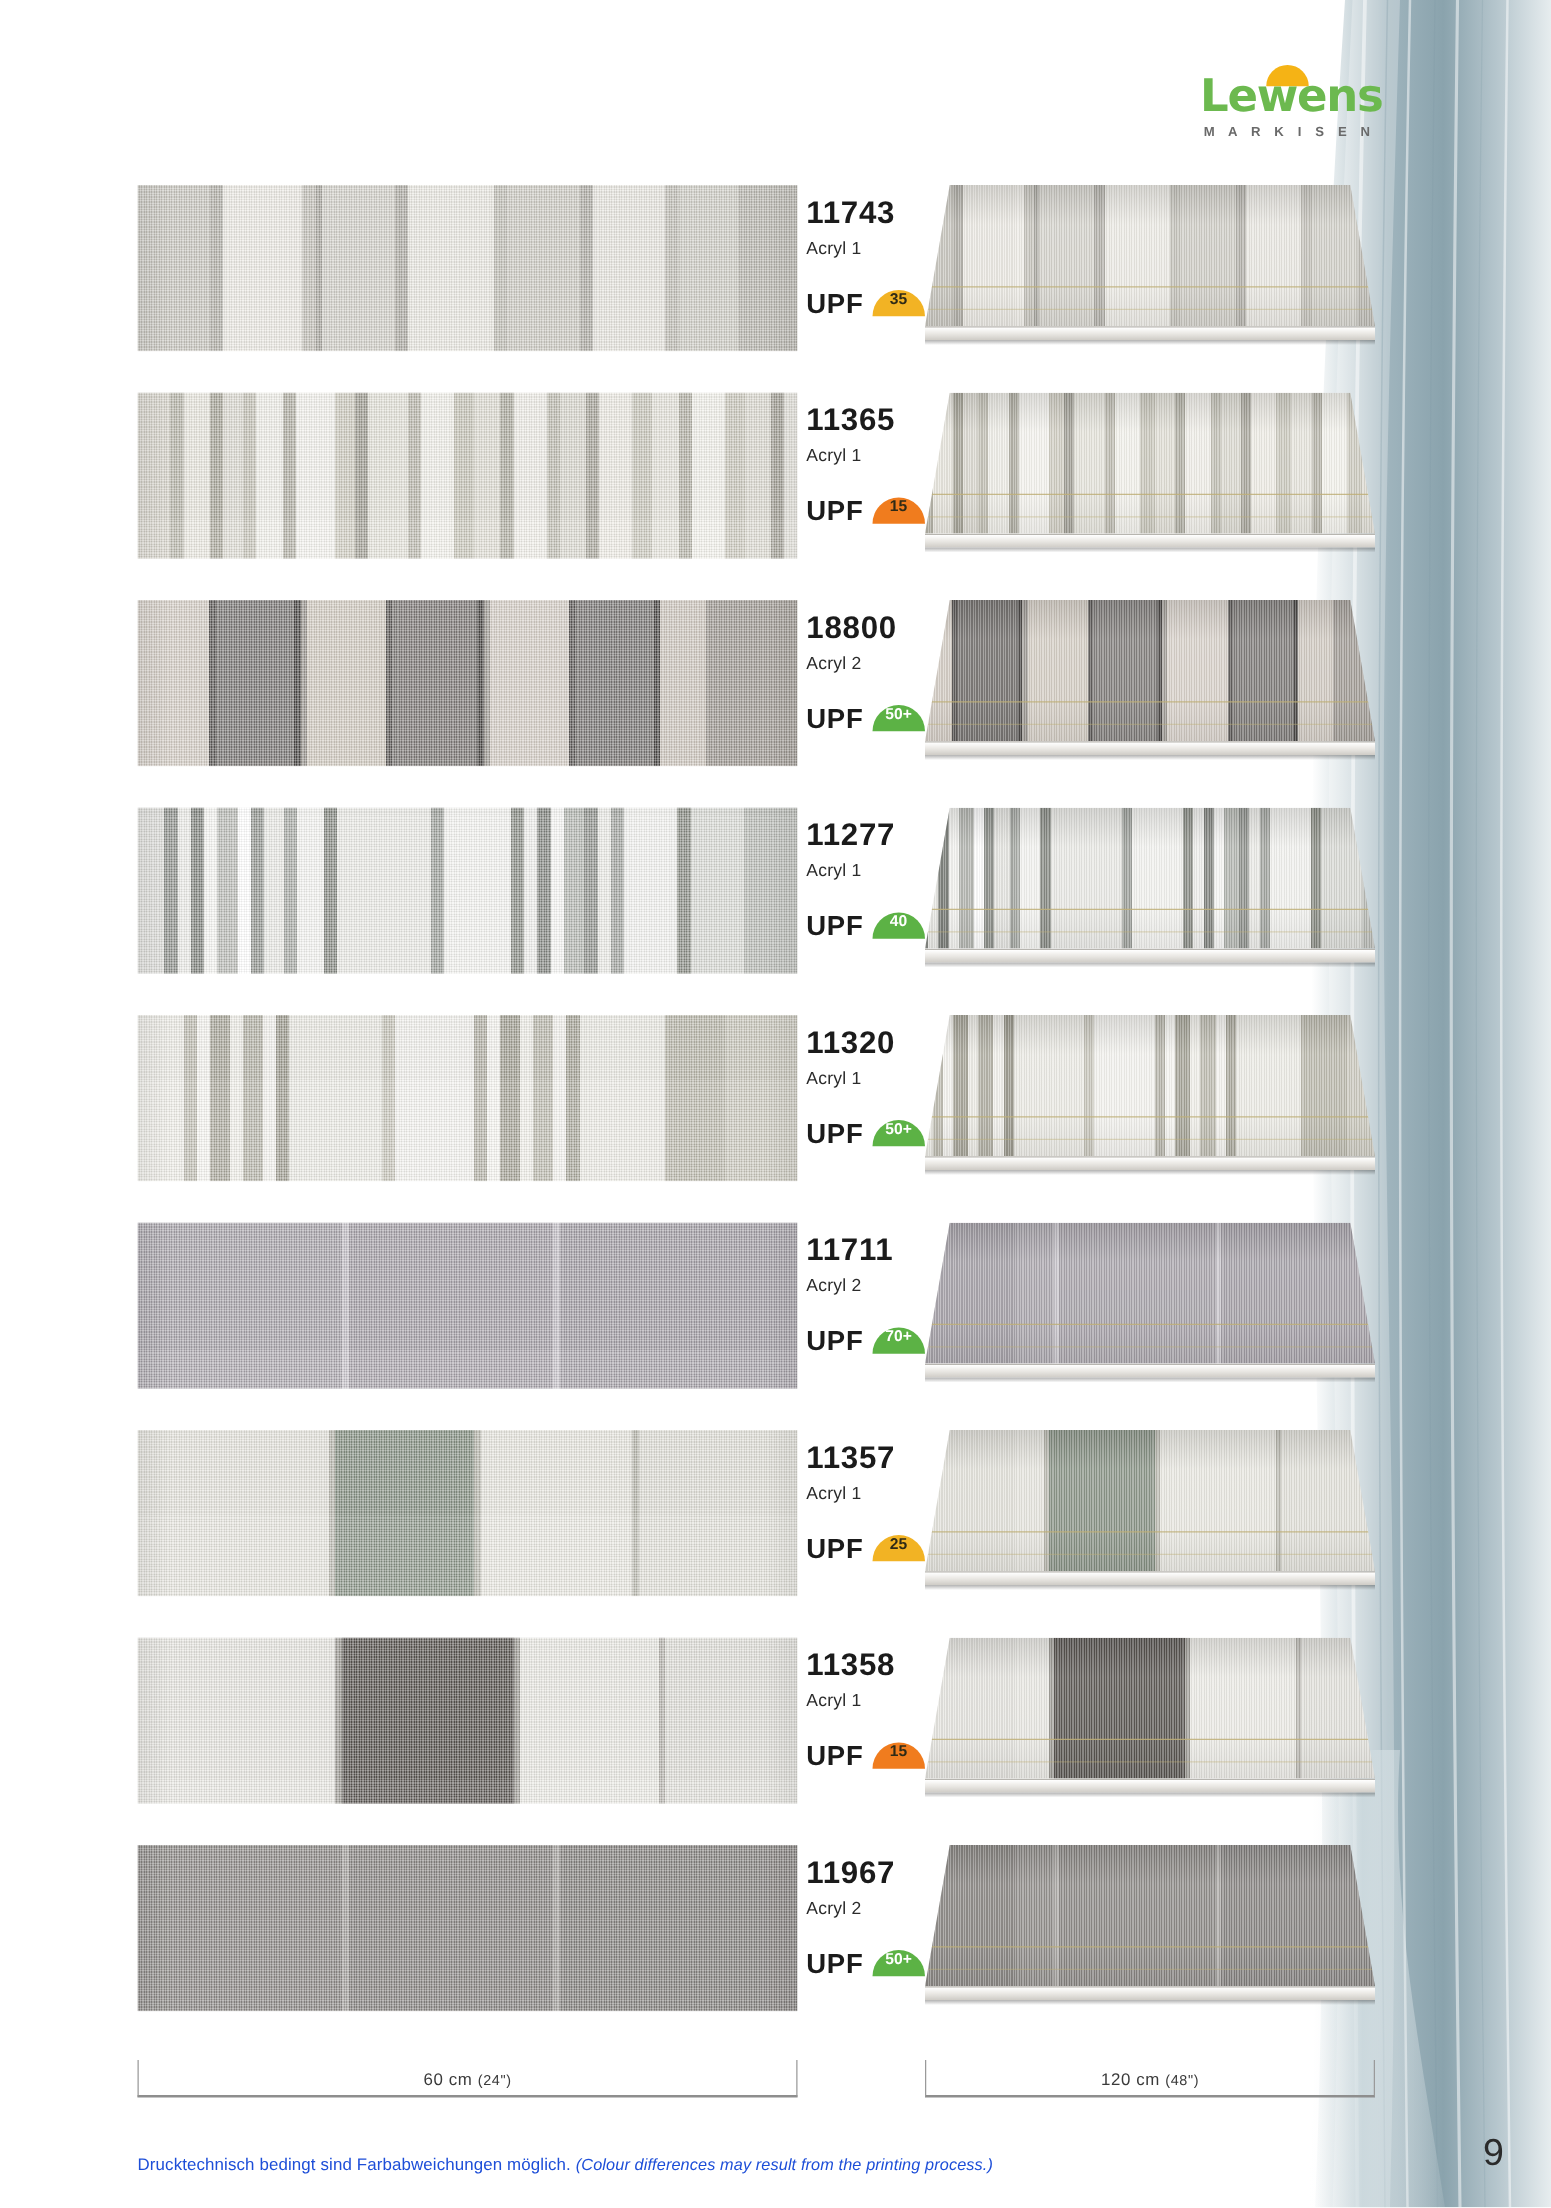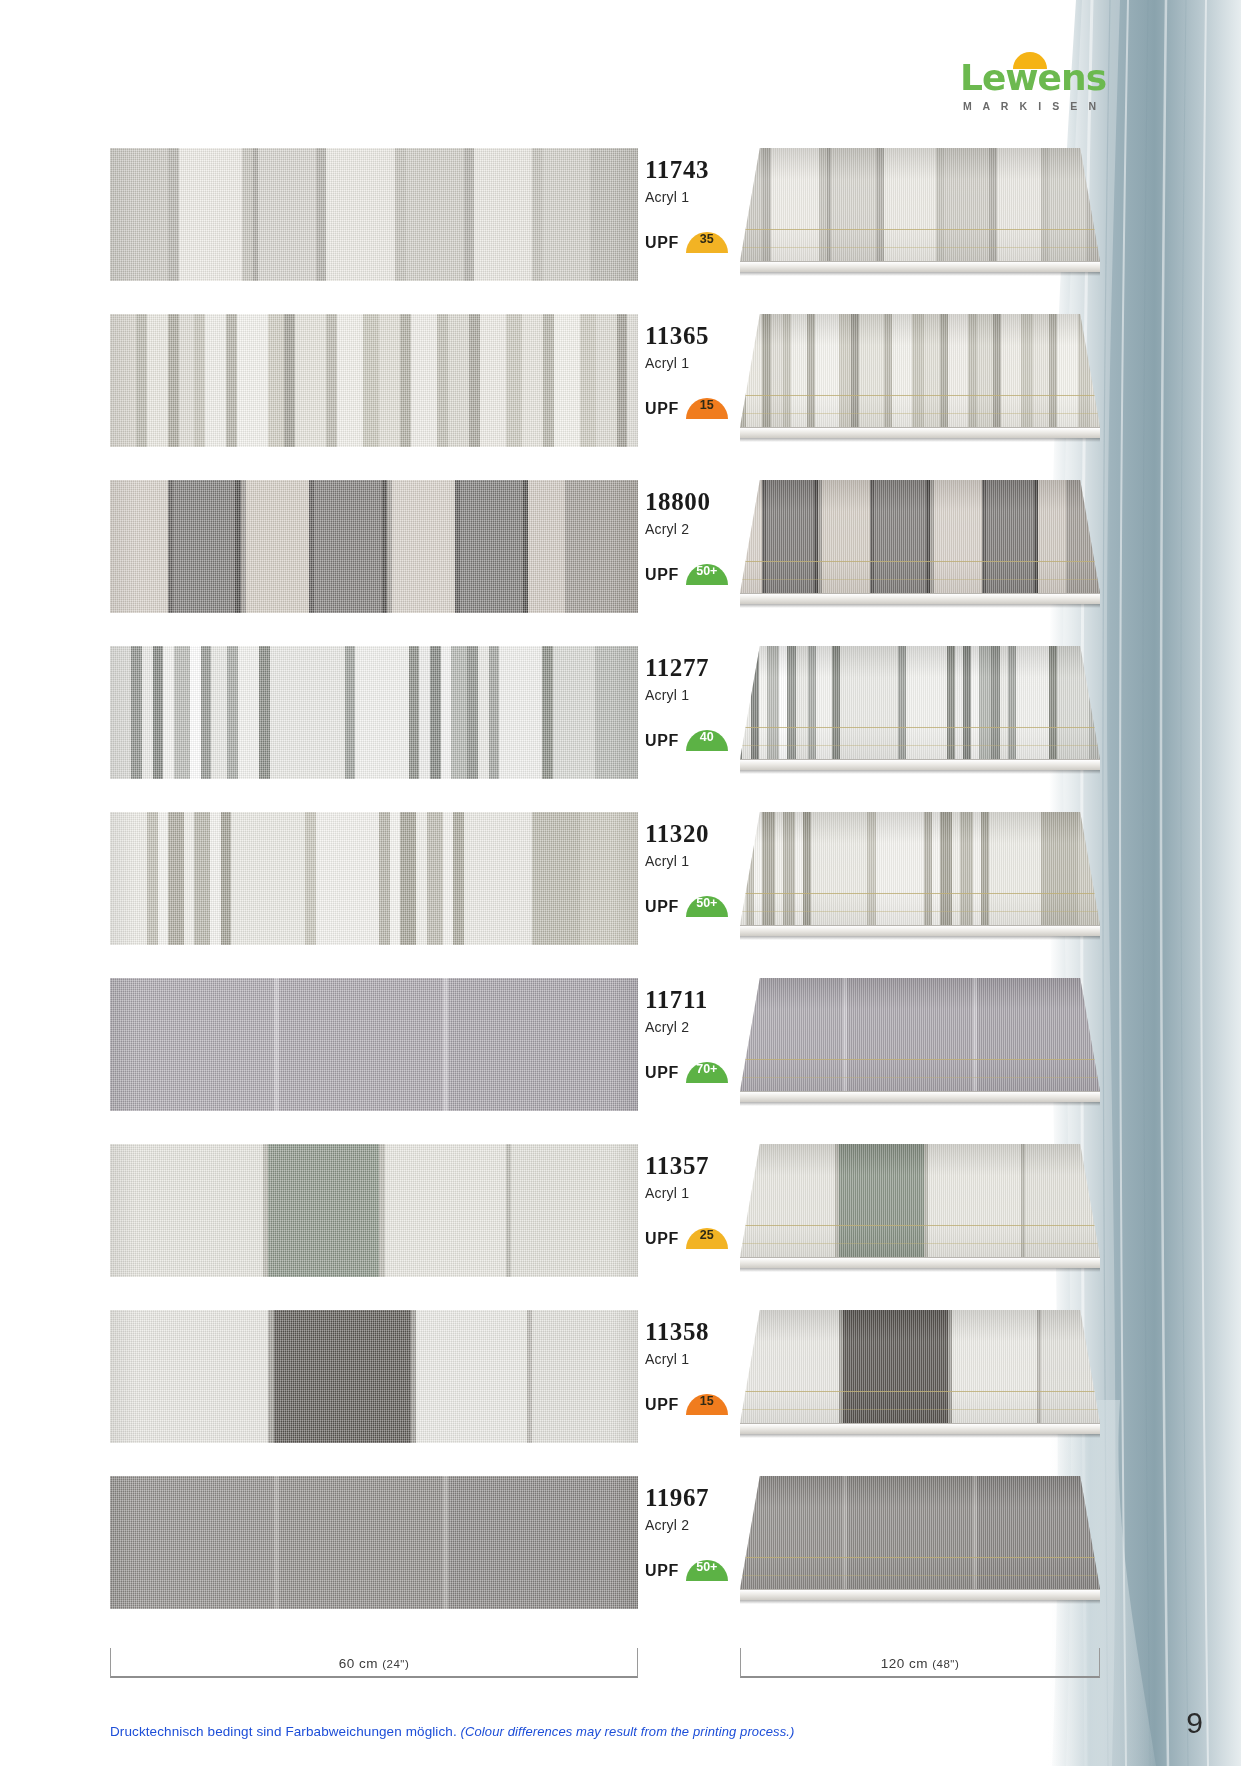--- a/index.html
+++ b/index.html
@@ -103,21 +103,21 @@
       rgba(0,0,0,0.05) 100%);
   }
 
   
   .info {
     position: absolute;
     left: 645px; top: 8px;
     width: 120px;
   }
   .code {
-    font-family: Liberation Serif, serif;
+    font-family: Liberation Sans, sans-serif;
     font-weight: bold;
     font-size: 25px;
     letter-spacing: 0.6px;
     color: #1b1b1b;
     white-space: nowrap;
   }
   .grade {
     margin-top: 5px;
     font-size: 14px;
     color: #2b2b2b;
@@ -126,21 +126,21 @@
   .upf-line {
     position: absolute;
     left: 0; top: 76px;
     display: flex;
     align-items: flex-end;
     gap: 7px;
     white-space: nowrap;
   }
   .upf-label {
     font-weight: bold;
-    font-size: 16px;
+    font-size: 22px;
     letter-spacing: 0.6px;
     color: #1b1b1b;
     line-height: 20px;
   }
   .upf-badge {
     position: relative;
     width: 42px; height: 21px;
     border-radius: 21px 21px 0 0;
     display: flex;
     align-items: flex-start;

